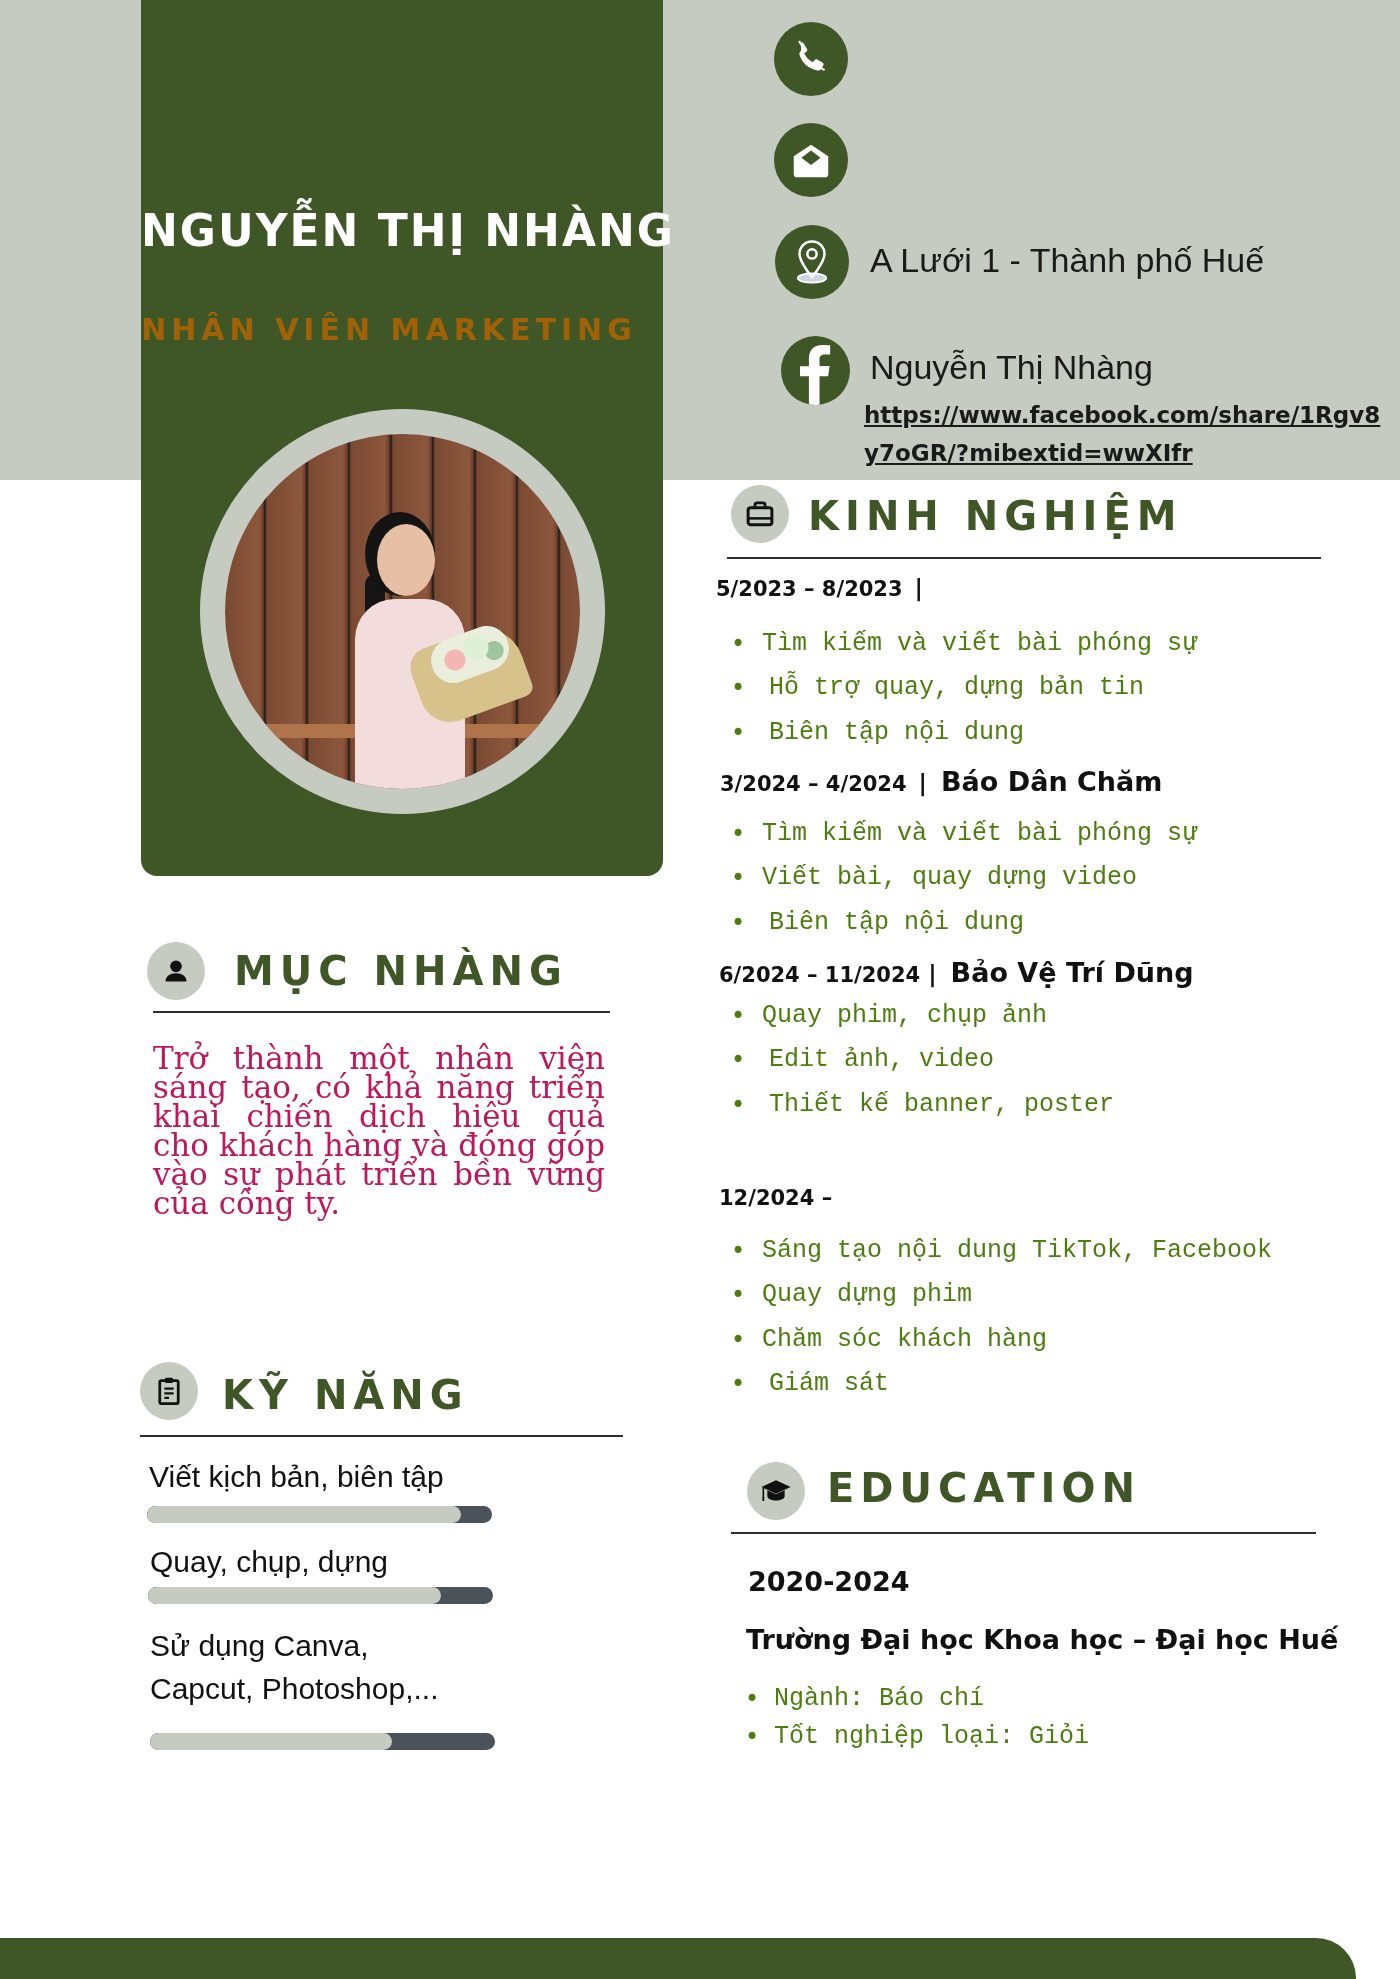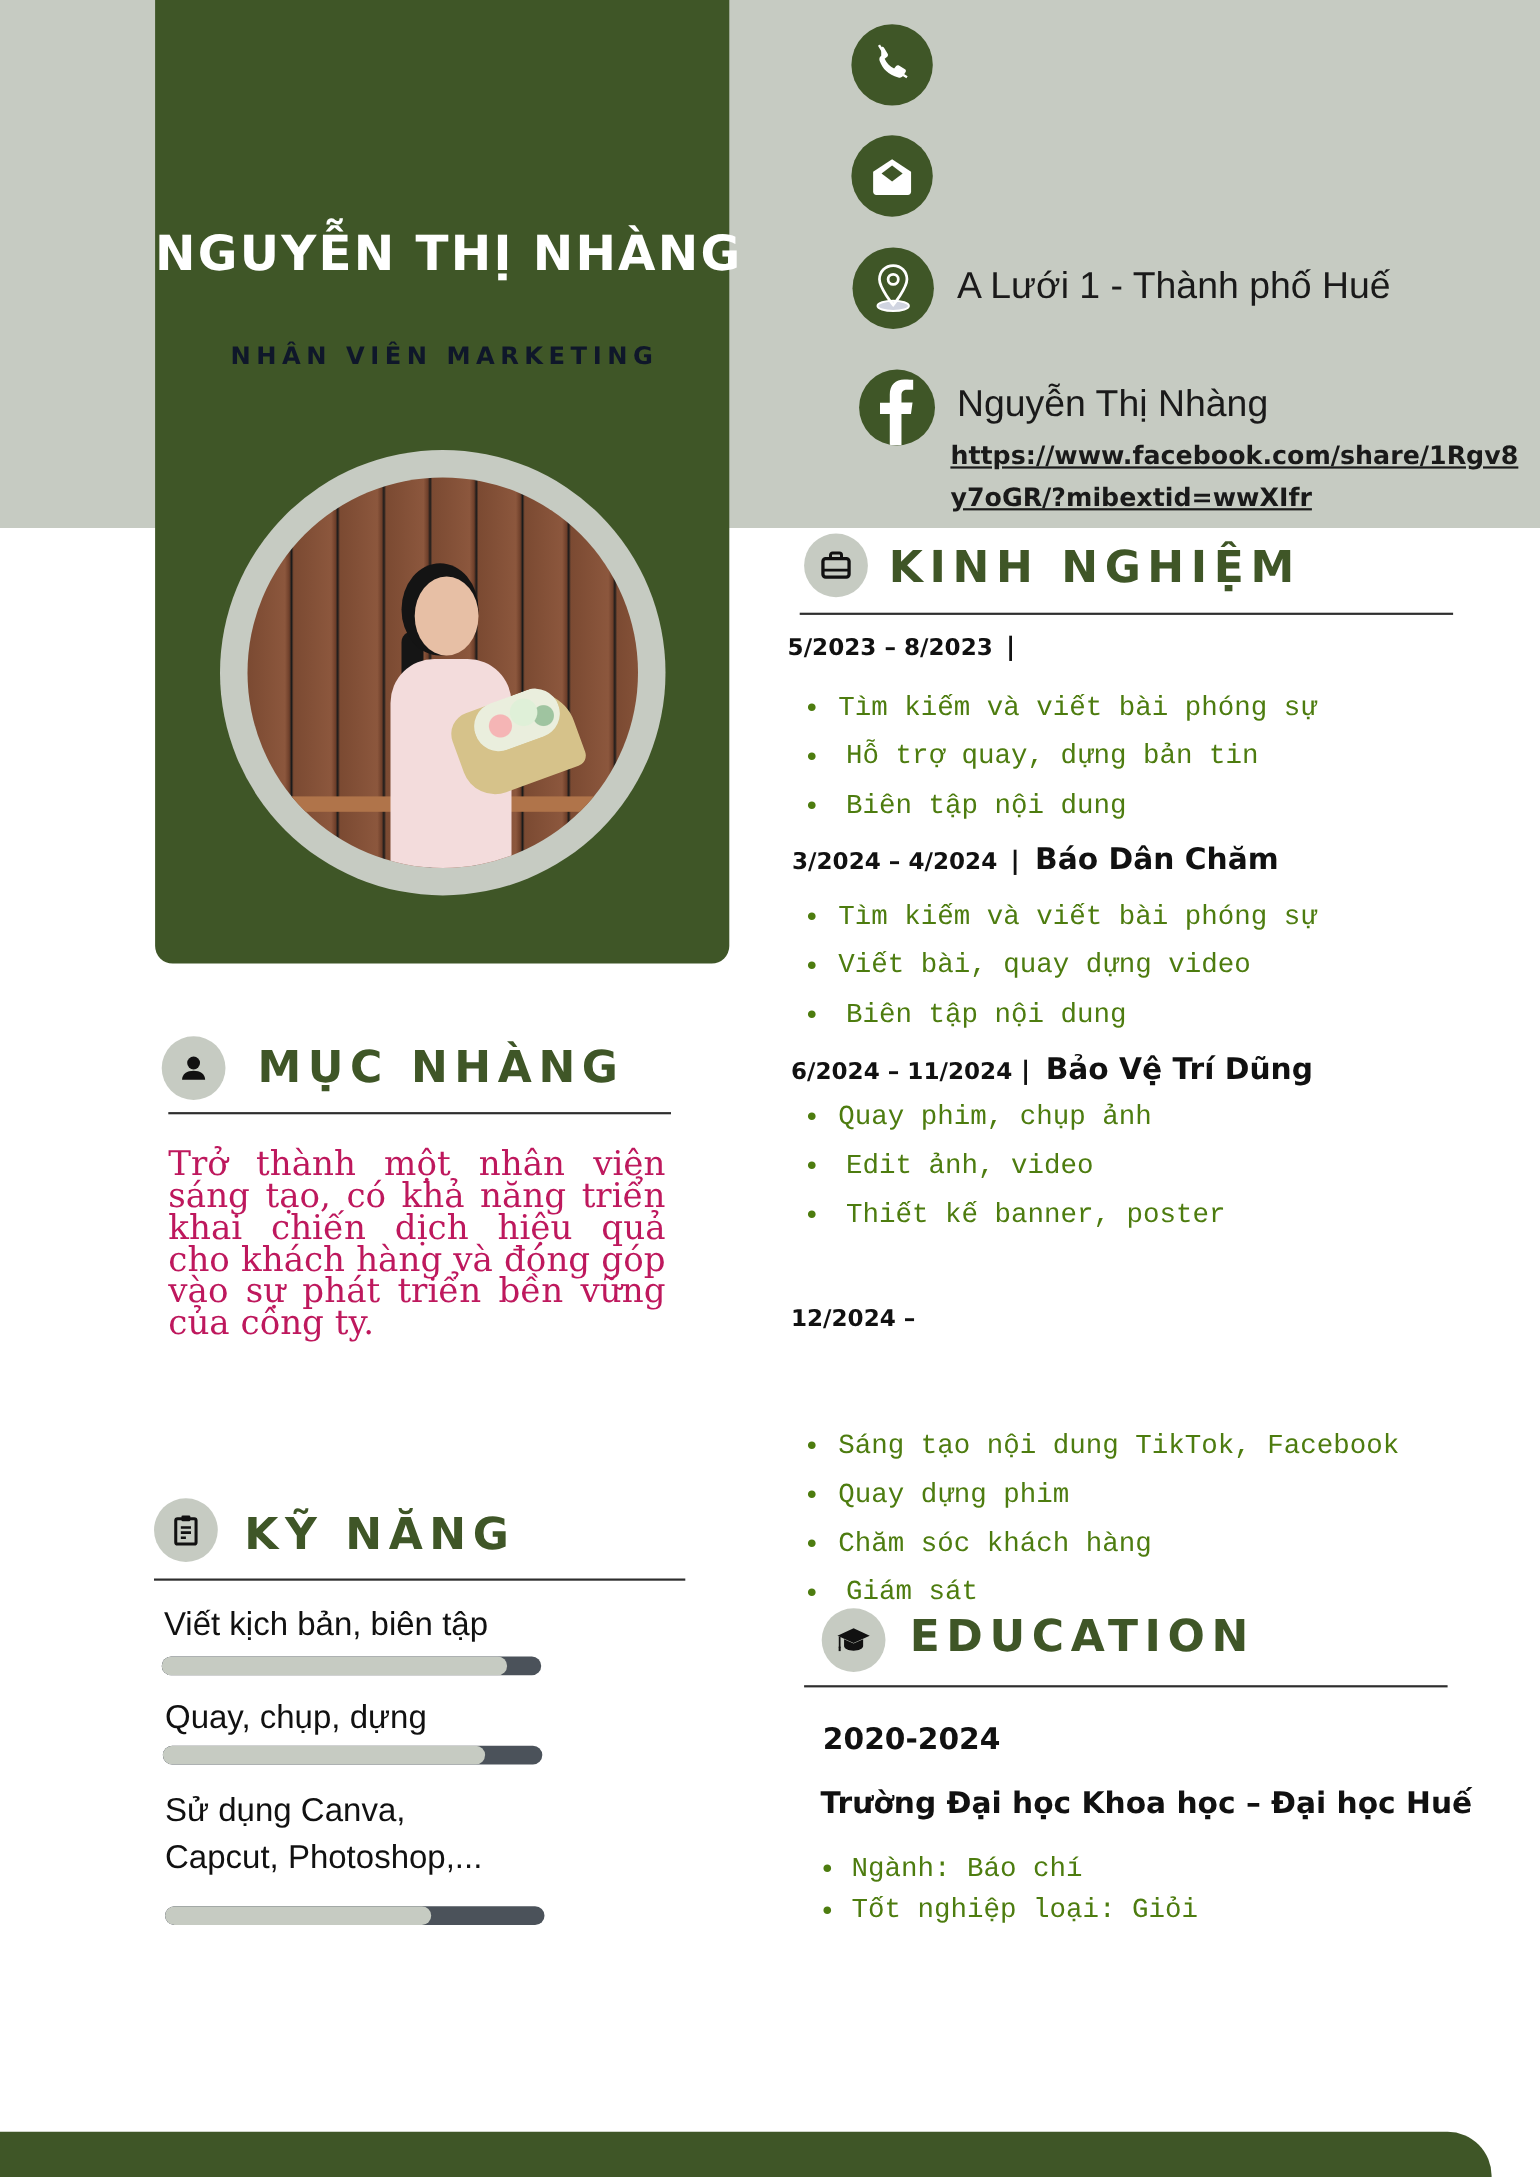--- a/index.html
+++ b/index.html
@@ -3,21 +3,21 @@
 <meta charset="utf-8">
 <style>
   * { box-sizing: border-box; margin: 0; padding: 0; }
   html, body { width: 1400px; height: 1979px; background: #ffffff; overflow: hidden; }
   body { position: relative; font-family: "DejaVu Sans", sans-serif; color: #111; }
   .abs { position: absolute; }
 
   .top-band { left: 0; top: 0; width: 1400px; height: 480px; background: #c6cbc2; }
   .green-panel { left: 141px; top: 0; width: 522px; height: 876px; background: #3f5627; border-radius: 0 0 16px 16px; }
   .name { left: 141px; top: 205px; width: 522px; text-align: center; color: #fff; font-family: "DejaVu Sans", sans-serif; font-weight: bold; font-size: 44px; letter-spacing: 2px; white-space: nowrap; }
-  .subtitle { left: 143px; top: 312px; width: 522px; text-align: center; color: #0f172a; font-family: "DejaVu Sans", sans-serif; font-weight: bold; font-size: 22px; letter-spacing: 5px; white-space: nowrap; }
+  .subtitle { left: 128px; top: 312px; width: 522px; text-align: center; color: #a16207; font-family: "DejaVu Sans", sans-serif; font-weight: bold; font-size: 30px; letter-spacing: 5px; white-space: nowrap; }
 
   .photo-ring { left: 200px; top: 409px; width: 405px; height: 405px; border-radius: 50%; background: #c6cbc2; }
   .photo { left: 225px; top: 434px; width: 355px; height: 355px; border-radius: 50%; overflow: hidden;
     background: repeating-linear-gradient(90deg, #7b4a32 0px, #8c573d 34px, #6e3f2a 38px, #1b1b1b 40px, #7b4a32 42px); }
   .photo .ledge { position: absolute; left: 0; right: 0; top: 290px; height: 14px; background: #b0744a; }
   .photo .dress { position: absolute; left: 130px; top: 165px; width: 110px; height: 200px; background: #f3dcdc; border-radius: 40px 40px 10px 10px; }
   .photo .head { position: absolute; left: 152px; top: 90px; width: 58px; height: 72px; border-radius: 50%; background: #e7bfa5; box-shadow: -6px -6px 0 6px #141414; }
   .photo .hair { position: absolute; left: 140px; top: 140px; width: 20px; height: 140px; background: #151515; border-radius: 10px; }
   .photo .bouquet { position: absolute; left: 190px; top: 200px; width: 110px; height: 80px; background: #d6c28a; border-radius: 20px 40px 10px 30px; transform: rotate(-20deg); }
   .photo .flowers { position: absolute; left: 205px; top: 198px; width: 80px; height: 45px; background: radial-gradient(circle at 30% 50%, #f5b5b5 0 10px, transparent 11px), radial-gradient(circle at 60% 40%, #dff0d8 0 12px, transparent 13px), radial-gradient(circle at 80% 60%, #9fc4a0 0 9px, transparent 10px), #eaeedd; border-radius: 30px; transform: rotate(-20deg); }
@@ -179,21 +179,21 @@
 </div>
 <ul class="abs bullet-list" style="left:728px; top:994px;">
   <li>Quay phim, chụp ảnh</li>
   <li style="padding-left:41px;">Edit ảnh, video</li>
   <li style="padding-left:41px;">Thiết kế banner, poster</li>
 </ul>
 
 <div class="abs job-head" style="left:719px; top:1186px;">
   <span class="job-date">12/2024 –</span>
 </div>
-<ul class="abs bullet-list" style="left:728px; top:1293px;">
+<ul class="abs bullet-list" style="left:728px; top:1229px;">
   <li>Sáng tạo nội dung TikTok, Facebook</li>
   <li>Quay dựng phim</li>
   <li>Chăm sóc khách hàng</li>
   <li style="padding-left:41px;">Giám sát</li>
 </ul>
 
 <div class="abs sec-icon" style="left:747px; top:1462px;">
   <svg width="32" height="28" viewBox="0 0 24 20">
       <path d="M12 2L1 7l11 5 11-5z" fill="#111"></path>
       <path d="M5.5 9.5v4.5c0 1.8 3 3.2 6.5 3.2s6.5-1.4 6.5-3.2V9.5L12 12.4z" fill="#111"></path>

